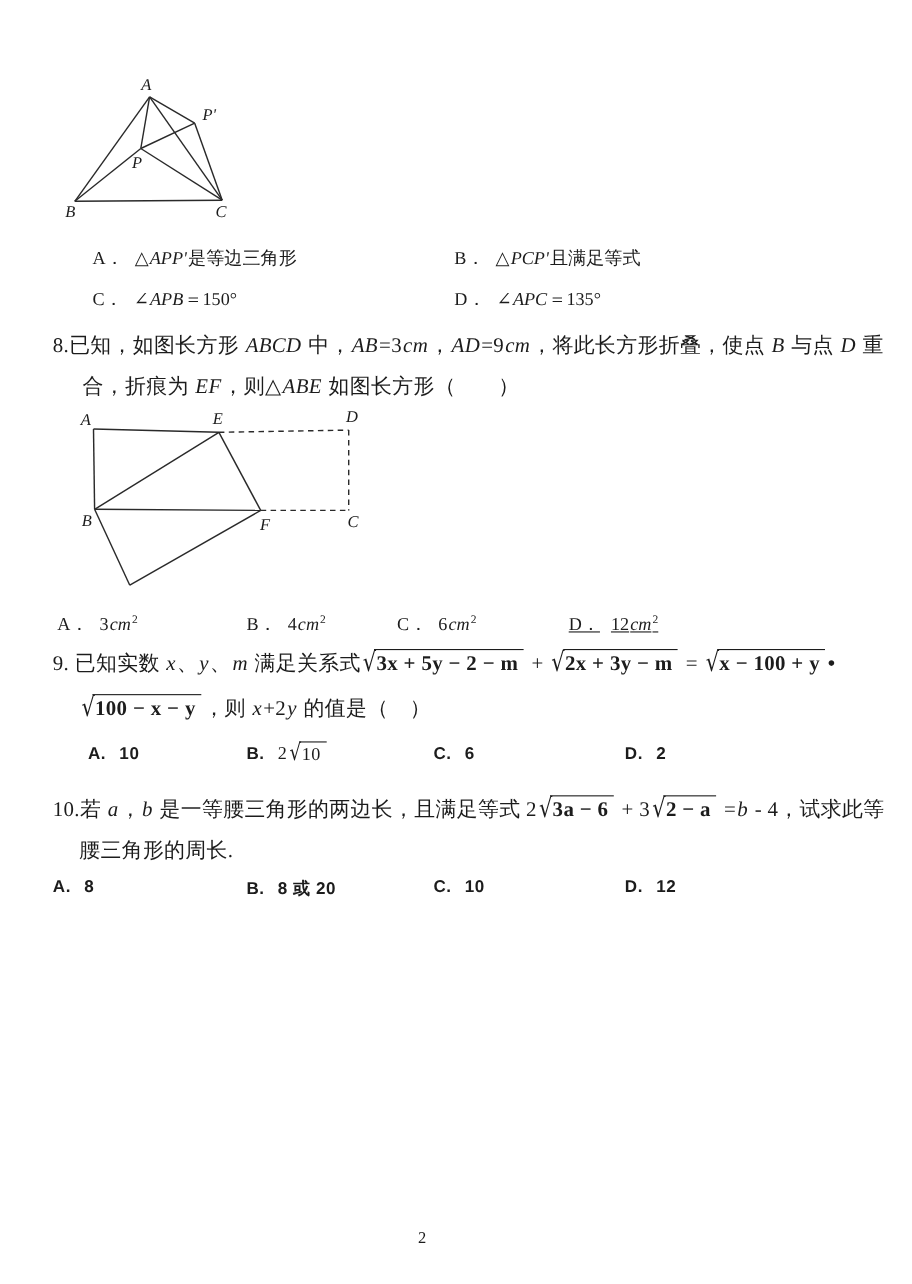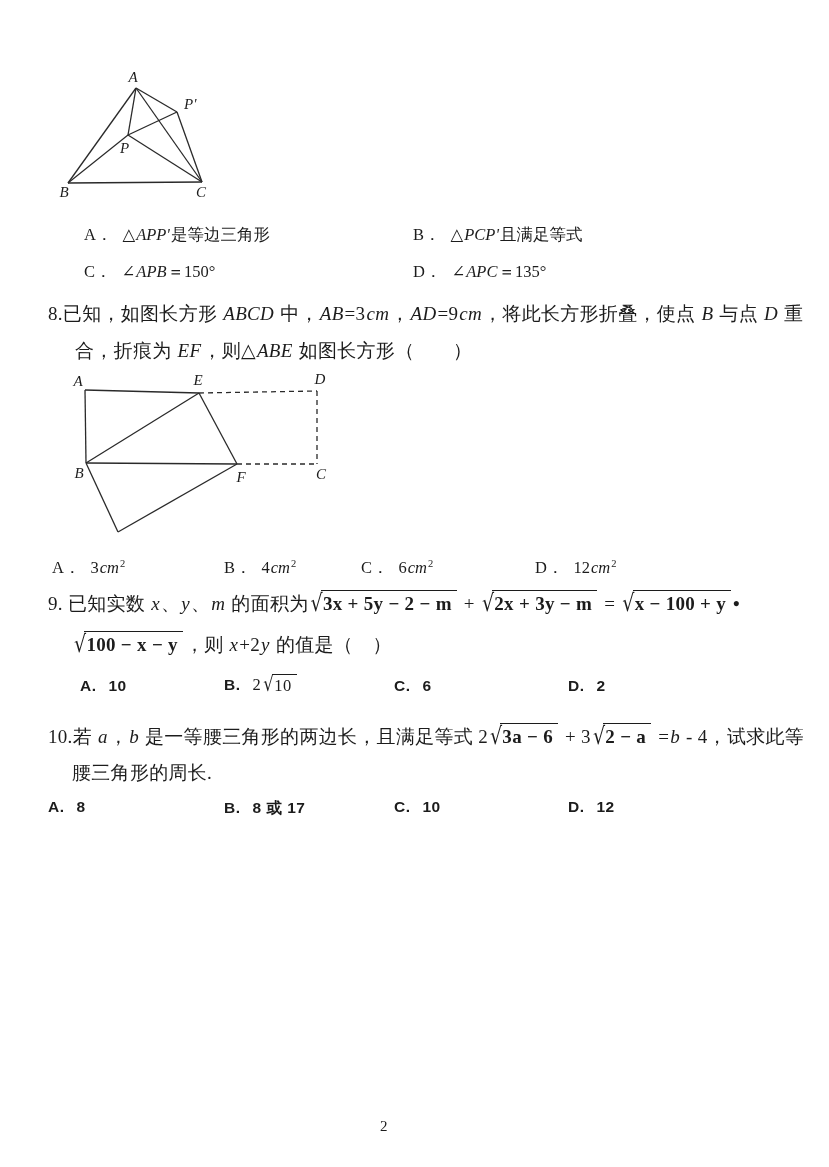--- a/index.html
+++ b/index.html
@@ -99,25 +99,25 @@
 
 <div class="abs opt" style="left:52px; top:557px;">
   <span class="lbl">A．</span><span><span>3</span><span class="mvar">cm</span><sup>2</sup></span>
 </div>
 <div class="abs opt" style="left:224px; top:557px;">
   <span class="lbl">B．</span><span><span>4</span><span class="mvar">cm</span><sup>2</sup></span>
 </div>
 <div class="abs opt" style="left:361px; top:557px;">
   <span class="lbl">C．</span><span><span>6</span><span class="mvar">cm</span><sup>2</sup></span>
 </div>
-<div class="abs opt" style="left:535px; top:557px;">
+<div class="abs opt" style="left:517px; top:557px;text-decoration:underline;">
   <span class="lbl">D．</span><span><span>12</span><span class="mvar">cm</span><sup>2</sup></span>
 </div>
 
-<div class="abs stmt mathbold" style="left:48px; top:590px;"><span>9. 已知实数 </span><span class="mvar">x</span><span>、</span><span class="mvar">y</span><span>、</span><span class="mvar">m</span><span> 的面积为</span><span class="sqrt">
+<div class="abs stmt mathbold" style="left:48px; top:590px;"><span>9. 已知实数 </span><span class="mvar">x</span><span>、</span><span class="mvar">y</span><span>、</span><span class="mvar">m</span><span> 满足关系式</span><span class="sqrt">
       <span class="radsign">√</span>
       <span class="vinc">3x + 5y − 2 − m</span>
     </span><span> + </span><span class="sqrt">
       <span class="radsign">√</span>
       <span class="vinc">2x + 3y − m</span>
     </span><span> = </span><span class="sqrt">
       <span class="radsign">√</span>
       <span class="vinc">x − 100 + y</span>
     </span><span class="dotmul">•</span></div>
 <div class="abs stmt mathbold" style="left:72px; top:631px;"><span class="sqrt">
@@ -147,21 +147,21 @@
     </span><span> + 3</span><span class="sqrt">
       <span class="radsign">√</span>
       <span class="vinc">2 − a</span>
     </span><span> =</span><span class="mvar">b</span><span> - 4，试求此等</span></div>
 <div class="abs stmt" style="left:72px; top:760px;"><span>腰三角形的周长.</span></div>
 
 <div class="abs opt opt-sans" style="left:48px; top:798px;">
   <span class="lbl">A.</span><span><span>8</span></span>
 </div>
 <div class="abs opt opt-sans" style="left:224px; top:798px;">
-  <span class="lbl">B.</span><span><span>8 或 17</span></span>
+  <span class="lbl">B.</span><span><span>8 或 20</span></span>
 </div>
 <div class="abs opt opt-sans" style="left:394px; top:798px;">
   <span class="lbl">C.</span><span><span>10</span></span>
 </div>
 <div class="abs opt opt-sans" style="left:568px; top:798px;">
   <span class="lbl">D.</span><span><span>12</span></span>
 </div>
 
 <div class="abs pagenum" style="left:380px; top:1118px;">2</div>
 

